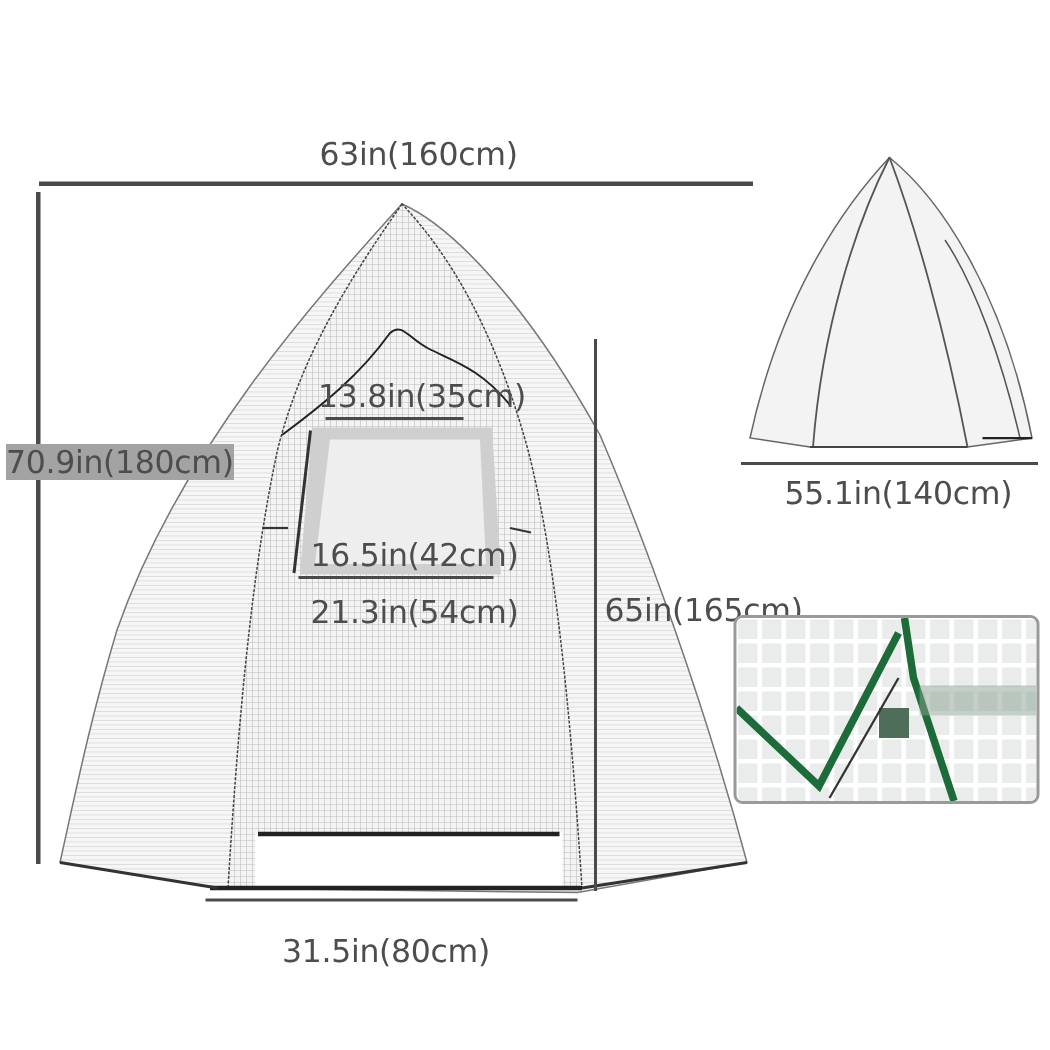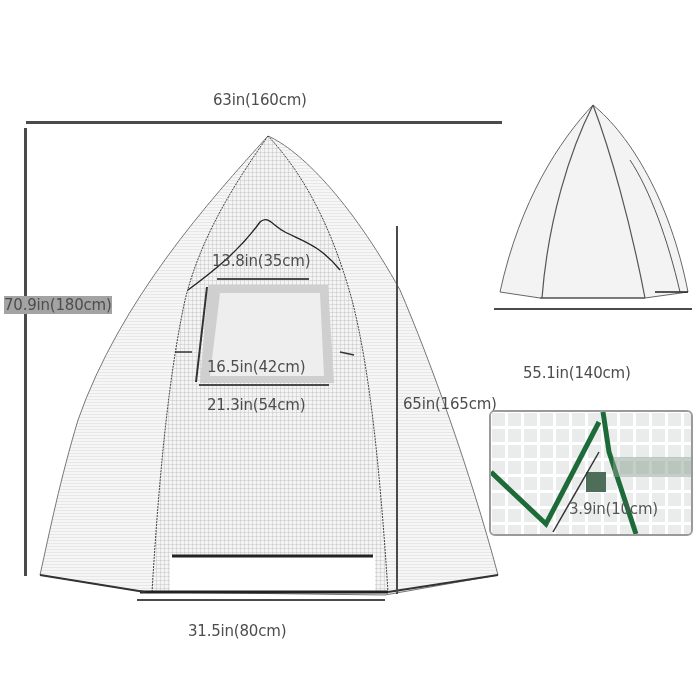--- a/index.html
+++ b/index.html
@@ -1,18 +1,18 @@
 <!DOCTYPE html>
 <html><head>
   <meta charset="utf-8">
   <style>
     html, body { margin: 0; padding: 0; background: #ffffff; }
     body { width: 700px; height: 700px; position: relative; overflow: hidden;
            font-family: "DejaVu Sans", sans-serif; color: #4a4a4a; }
-    .label { position: absolute; font-size: 15px; color: #4d4d4d; white-space: nowrap; letter-spacing: -0.2px; }
+    .label { position: absolute; font-size: 21px; color: #4d4d4d; white-space: nowrap; letter-spacing: -0.2px; }
     .hline { position: absolute; height: 3px; background: #4a4a4a; }
     .vline { position: absolute; width: 3px; background: #4a4a4a; }
     svg { position: absolute; left: 0; top: 0; }
     .inset { position: absolute; left: 489px; top: 410px; width: 200px; height: 122px;
              border: 2px solid #9a9a9a; border-radius: 6px; overflow: hidden; background: #e8ecea; }
   </style>
 </head>
 <body>
 
 <svg width="700" height="700">
@@ -67,26 +67,25 @@
 <div class="hline" style="left:199px; top:384px; width:130px; height:2px;"></div>
 <div class="hline" style="left:494px; top:308px; width:198px; height:2px;"></div>
 
 <div class="label" style="left:213px; top:91px;">63in(160cm)</div>
 <div class="label" style="left:4px; top:296px; background:#a3a3a3;">70.9in(180cm)</div>
 <div class="label" style="left:212px; top:252px;">13.8in(35cm)</div>
 <div class="label" style="left:207px; top:326px;margin-top:32px;">16.5in(42cm)</div>
 <div class="label" style="left:207px; top:396px;">21.3in(54cm)</div>
 <div class="label" style="left:403px; top:395px;">65in(165cm)</div>
 <div class="label" style="left:188px; top:606px;margin-top:16px;">31.5in(80cm)</div>
-<div class="label" style="left:523px; top:317px;margin-top:47px;">55.1in(140cm)</div>
+<div class="label" style="left:523px; top:317px;">55.1in(140cm)</div>
 
 <div class="inset">
   <svg width="200" height="122">
     <rect width="200" height="122" fill="url(#insetgrid)"></rect>
     <path d="M0 60 L 55 110 L 110 0 L 0 0 Z" fill="url(#insetgrid)" opacity="0.9"></path>
     <path d="M0 60 L 55 112 L 108 10" fill="none" stroke="#1e6b3a" stroke-width="5"></path>
     <path d="M112 0 L 118 40 L 145 122" fill="none" stroke="#1e6b3a" stroke-width="5"></path>
     <rect x="95" y="60" width="20" height="20" fill="#4f6e5a"></rect>
     <rect x="122" y="45" width="78" height="20" fill="#8aa090" opacity="0.5"></rect>
     <line x1="108" y1="40" x2="62" y2="120" stroke="#333" stroke-width="1.5"></line>
   </svg>
-  <div class="label" style="left:78px; top:88px; color:#555;">3.9in(10cm)</div>
 </div>
 
 </body></html>

